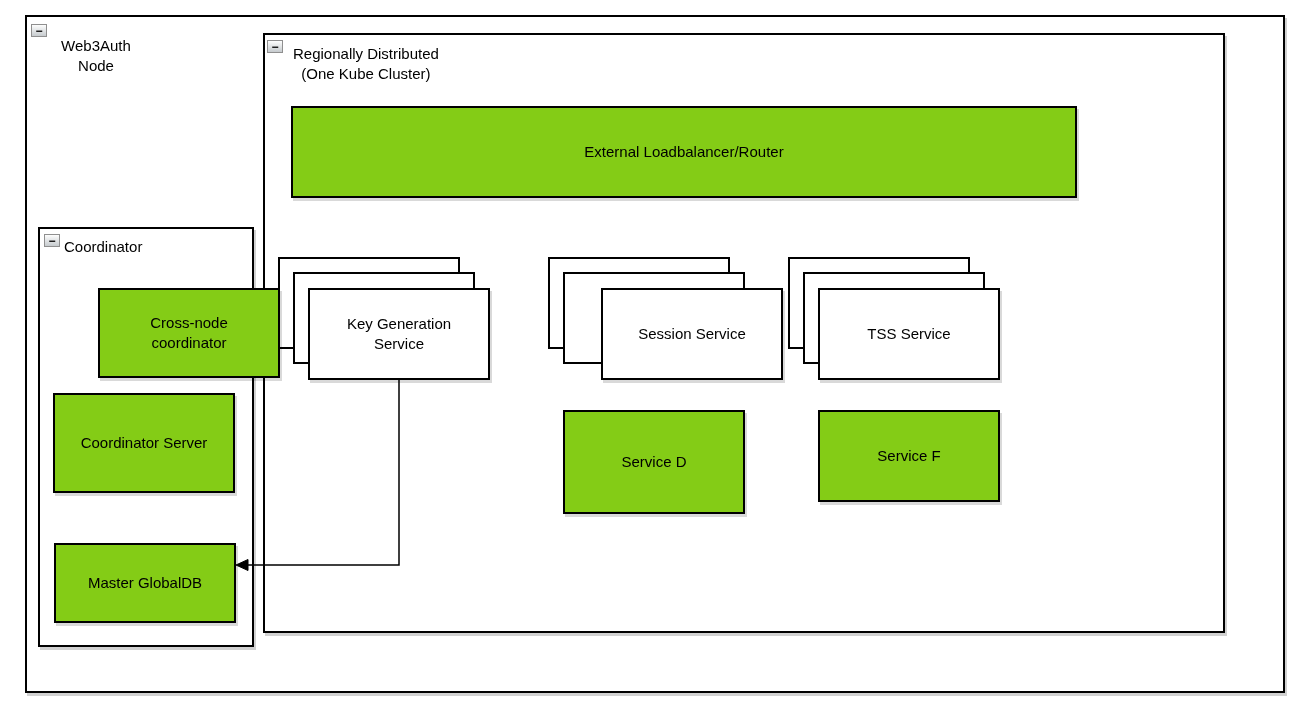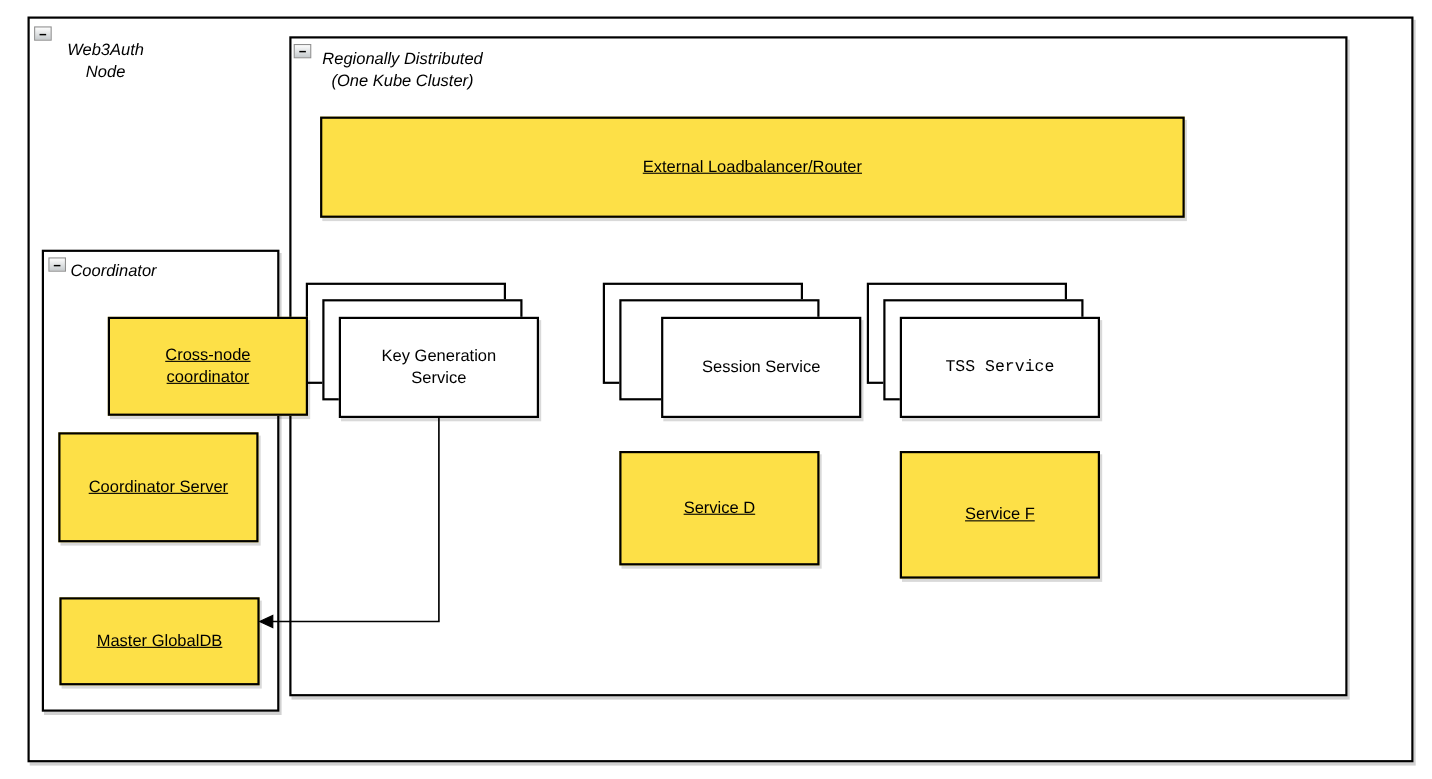--- a/index.html
+++ b/index.html
@@ -20,28 +20,27 @@
   .container-box {
     position: absolute;
     box-sizing: border-box;
     background: #ffffff;
     border: 2px solid #000000;
     box-shadow: 2px 3px 0 rgba(0,0,0,0.18);
   }
   .node-box {
     position: absolute;
     box-sizing: border-box;
-    background: #fde047;
+    background: #84cc16;
     border: 2px solid #000000;
     box-shadow: 2px 3px 0 rgba(0,0,0,0.15);
     display: flex;
     align-items: center;
     justify-content: center;
     text-align: center;
-    text-decoration: underline;
   }
   .stack {
     position: absolute;
   }
   .stack-layer {
     position: absolute;
     box-sizing: border-box;
     width: 182px;
     height: 92px;
     background: #ffffff;
@@ -67,21 +66,20 @@
     font-size: 12px;
     font-weight: bold;
     line-height: 10px;
     color: #000000;
     cursor: pointer;
   }
   .title-label {
     position: absolute;
     white-space: pre-line;
     line-height: 20px;
-    font-style: italic;
   }
   .label {
     white-space: pre-line;
     line-height: 20px;
   }
   .center-text {
     text-align: center;
   }
   svg.edge-layer {
     position: absolute;
@@ -119,33 +117,33 @@
   </div>
 
   <div class="stack" style="left:548px; top:257px; width:212px; height:123px;">
     <div class="stack-layer" style="left:0; top:0;"></div>
     <div class="stack-layer" style="left:15px; top:15px;"></div>
     <div class="stack-layer front" style="left:30px; top:31px;margin-left:23px;">
       <span class="label">Session Service</span>
     </div>
   </div>
 
-  <div class="stack" style="left:788px; top:257px; width:212px; height:123px;font-family:Liberation Mono, monospace;">
+  <div class="stack" style="left:788px; top:257px; width:212px; height:123px;">
     <div class="stack-layer" style="left:0; top:0;"></div>
     <div class="stack-layer" style="left:15px; top:15px;"></div>
     <div class="stack-layer front" style="left:30px; top:31px;">
       <span class="label">TSS Service</span>
     </div>
   </div>
 
   <div class="node-box" style="left:563px; top:410px; width:182px; height:104px;">
     <span class="label">Service D</span>
   </div>
 
-  <div class="node-box" style="left:818px; top:410px; width:182px; height:116px;">
+  <div class="node-box" style="left:818px; top:410px; width:182px; height:92px;">
     <span class="label">Service F</span>
   </div>
 
   <div class="container-box" style="left:38px; top:227px; width:216px; height:420px;"></div>
   <span class="collapse-btn" style="left:44px; top:234px;">−</span>
   <div class="title-label" style="left:64px; top:237px;">Coordinator</div>
 
   <div class="node-box" style="left:53px; top:288px; width:182px; height:90px;margin-left:45px;">
     <span class="label">Cross-node
 coordinator</span>

